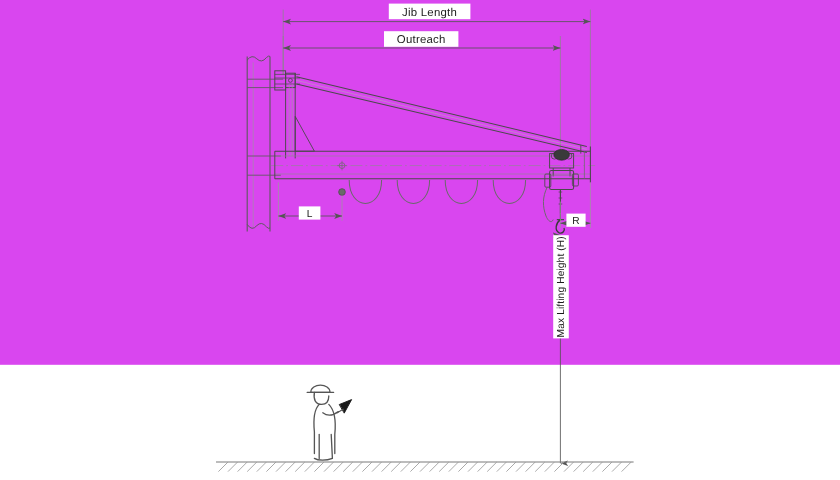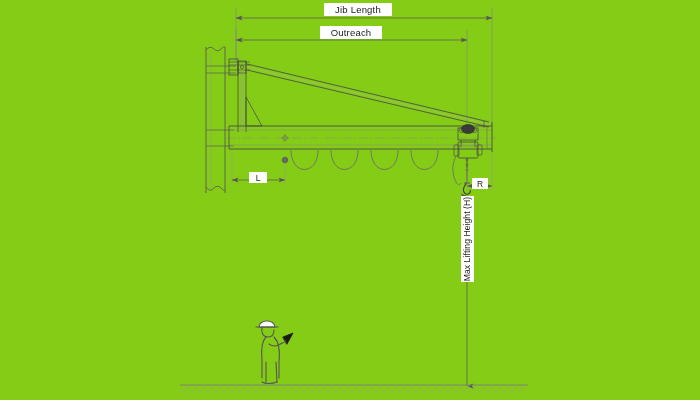--- a/index.html
+++ b/index.html
@@ -9,22 +9,22 @@
   }
   body {
     width: 700px;
     height: 400px;
     font-family: "Liberation Sans", sans-serif;
     overflow: hidden;
   }
   #drawing-root {
     position: relative;
     width: 700px;
-    height: 400px;
-    background: #84cc16;
+    height: 304px;
+    background: #d946ef;
   }
   #cad-svg {
     position: absolute;
     left: 0;
     top: 0;
     width: 700px;
     height: 400px;
     display: block;
   }
   .dim-text {

